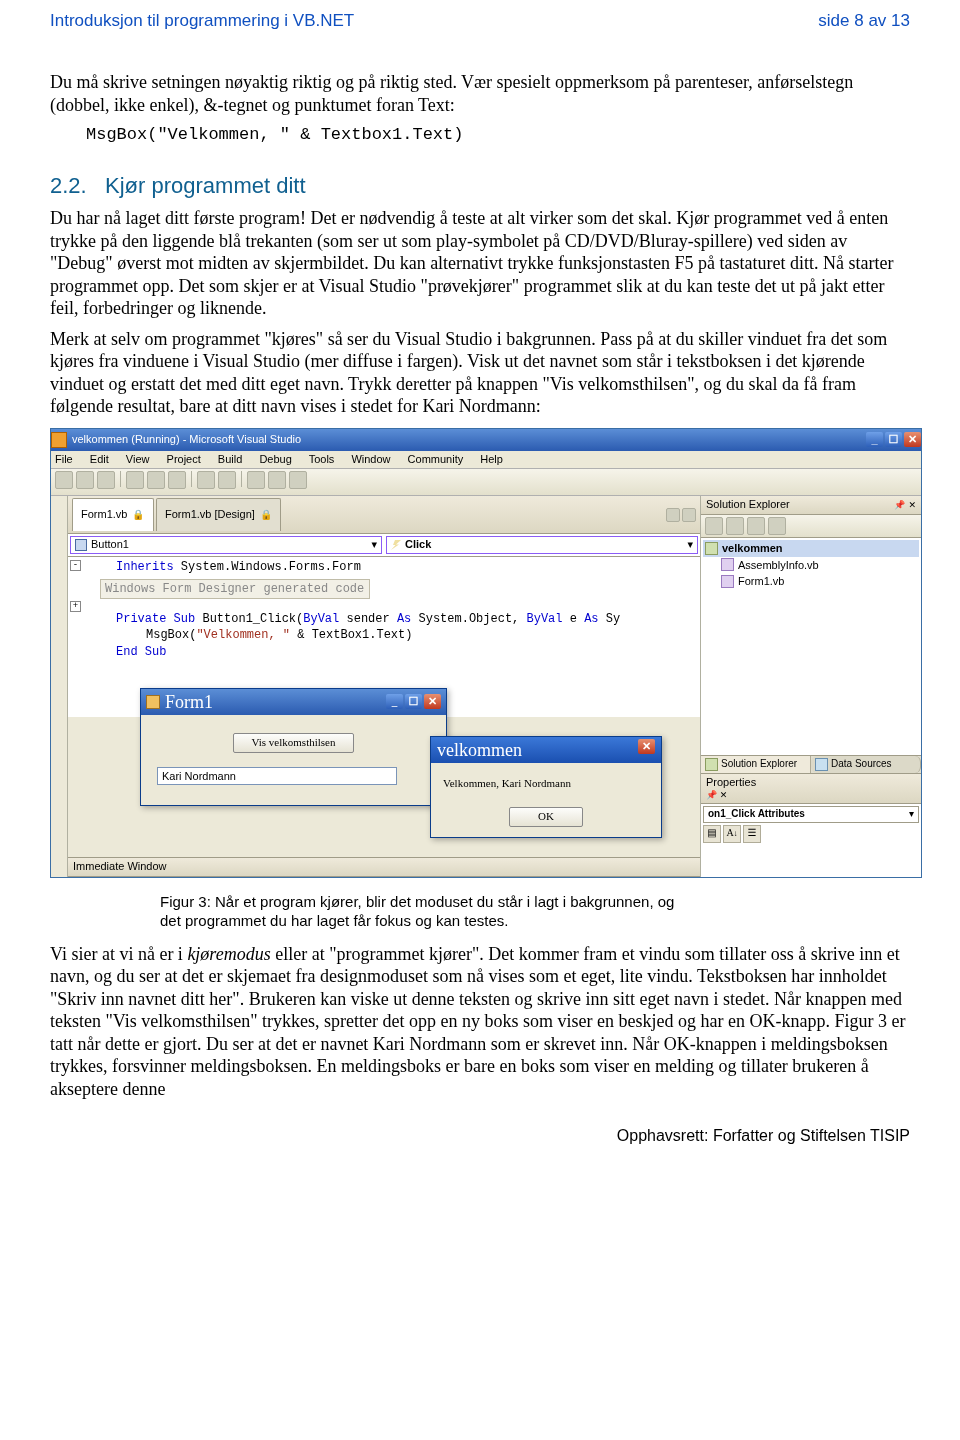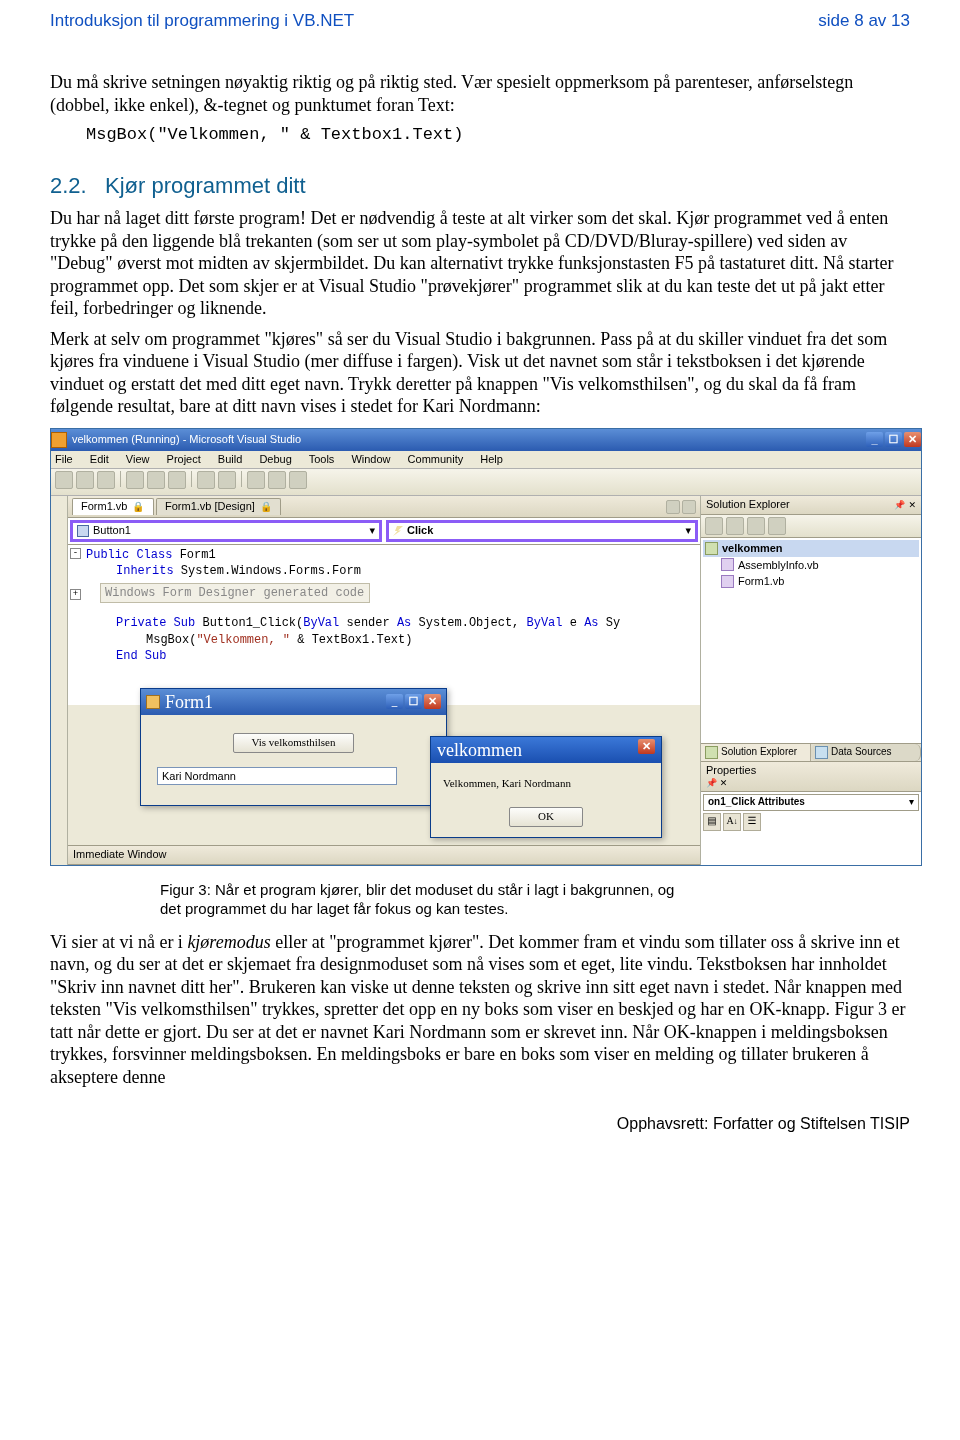--- a/index.html
+++ b/index.html
@@ -92,26 +92,26 @@
     width:16px;height:16px;background:#d0d0c0;border:1px solid #b0b0a0;border-radius:2px;
   }
   .tb-sep { width:1px;height:16px;background:#b0b0a0; margin:0 2px;}
 
   .vs-body { display: flex; }
   .vs-left { flex: 0 0 16px; background:#ece9d8; border-right:1px solid #b0b0a0; writing-mode: vertical-rl; text-align:left; padding-top:4px; font-size:10px; color:#555;}
   .vs-main { flex: 1; display:flex; flex-direction:column; }
   .vs-right { flex: 0 0 220px; background:#ece9d8; border-left:1px solid #b0b0a0; display:flex; flex-direction:column;}
 
   .tabstrip { background:linear-gradient(#efeadb,#dcd7c2); border-bottom:1px solid #a09c88; padding:2px 4px; display:flex; align-items:center;}
-  .tabstrip .tab { background:#fff; border:1px solid #a09c88; border-bottom:none; padding:1px 8px; margin-right:2px; font-size:11px; border-radius:2px 2px 0 0;}
+  .tabstrip .tab { background:#fff; border:1px solid #a09c88; border-bottom:none; padding:9px 8px; margin-right:2px; font-size:11px; border-radius:2px 2px 0 0;}
   .tabstrip .tab.inact { background:#e2dfd0; }
   .tabstrip .lock { font-size:10px; margin-left:2px;}
   .tabstrip .rightctl{margin-left:auto; display:flex; gap:2px;}
   .combo-row{display:flex; background:#fff; border-bottom:1px solid #a09c88;}
-  .combo{flex:1; border:3px solid #8b5cf6; margin:2px; padding:1px 4px; font-size:11px; background:#fff; display:flex; align-items:center; gap:4px;}
+  .combo{flex:1; border:1px solid #8b5cf6; margin:2px; padding:1px 4px; font-size:11px; background:#fff; display:flex; align-items:center; gap:4px;}
   .combo .dd{margin-left:auto;}
   .ico-sq{display:inline-block;width:10px;height:10px;background:#c8d8f0;border:1px solid #4a6aa0;}
   .ico-bolt{display:inline-block;width:10px;height:10px;background:#f0e0a0;clip-path:polygon(40% 0,100% 0,50% 45%,80% 45%,0 100%,45% 50%,20% 50%);}
 
   .code-area{background:#fff; font-family:"Courier New",monospace; font-size:12px; padding:2px 4px 8px 4px; line-height:1.35; position:relative; min-height:150px;}
   .gutter-box{position:absolute;left:2px;width:9px;height:9px;border:1px solid #888;text-align:center;line-height:8px;font-size:9px;background:#fff;}
   .kw{color:#0000d0;}
   .ty{color:#000;}
   .str{color:#a03020;}
   .designer-box{border:1px solid #c0bca8;background:#f2f0e6;color:#888;margin:4px 0 4px 28px;padding:1px 4px;width:260px;}
@@ -236,23 +236,20 @@
         </div>
         <div class="combo">
           <span class="ico-bolt"></span>
           <b>Click</b>
           <span class="dd">▾</span>
         </div>
       </div>
 
       <div class="code-area">
         <span class="gutter-box" style="top:3px;">-</span>
-        <div style="margin-left:14px;">
-          <span class="kw">Public</span><span class="kw"> Class</span><span class="ty"> Form1</span>
-        </div>
         <div style="margin-left:44px;">
           <span class="kw">Inherits</span><span class="ty"> System.Windows.Forms.Form</span>
         </div>
         <span class="gutter-box" style="top:44px;">+</span>
         <div class="designer-box">Windows Form Designer generated code</div>
         <div style="height:8px;"></div>
         <div style="margin-left:44px;">
           <span class="kw">Private</span><span class="kw"> Sub</span><span> Button1_Click(</span><span class="kw">ByVal</span><span> sender </span><span class="kw">As</span><span> System.Object, </span><span class="kw">ByVal</span><span> e </span><span class="kw">As</span><span> Sy</span>
         </div>
         <div style="margin-left:74px;">

